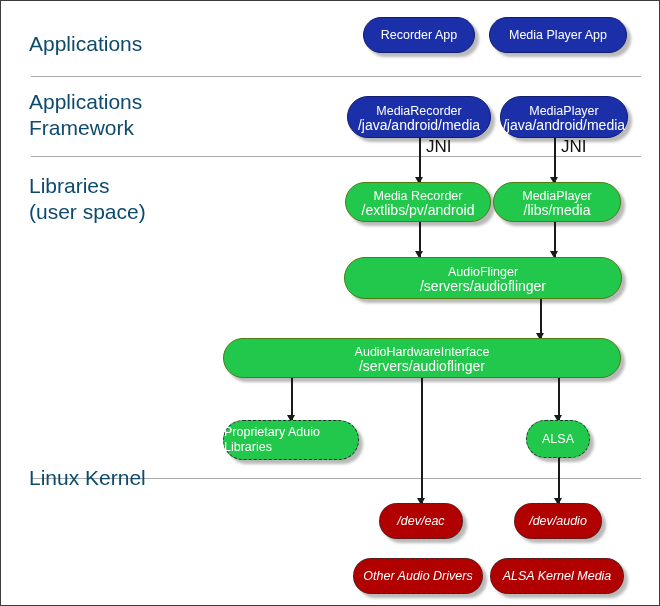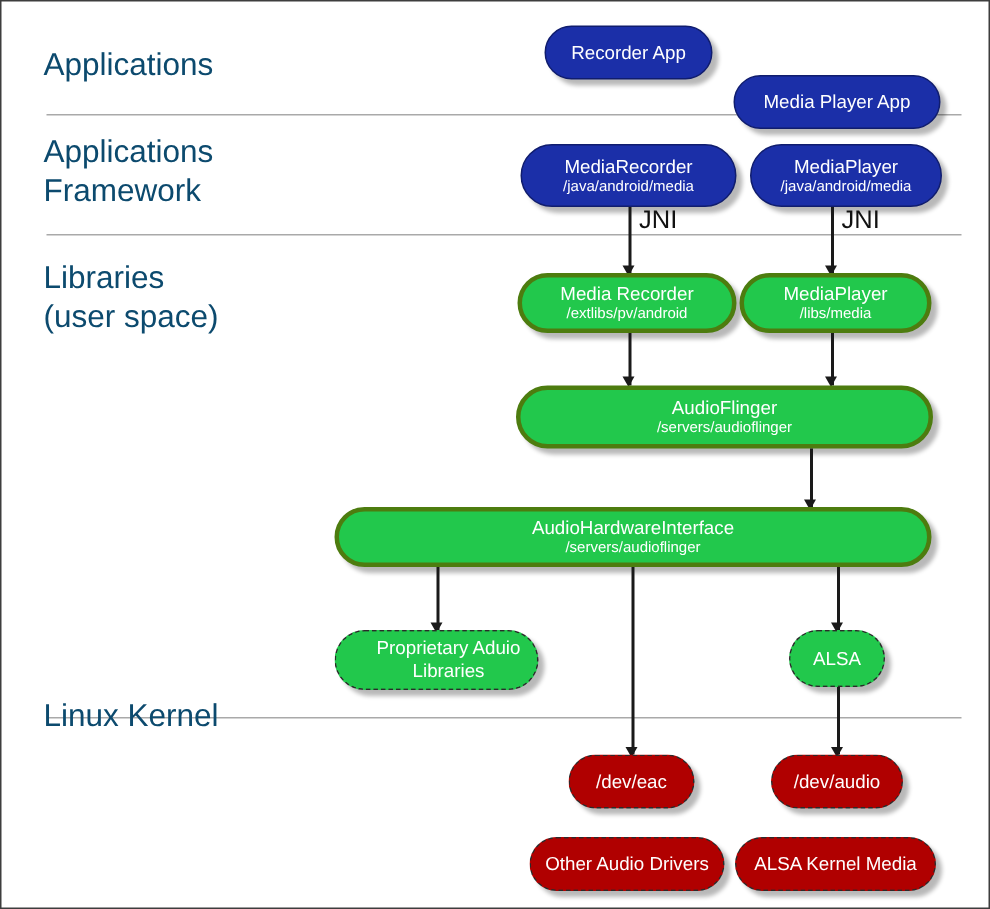--- a/index.html
+++ b/index.html
@@ -13,31 +13,31 @@
   .divider{position:absolute;left:30px;right:18px;height:1px;background:#a9a9a9;}
   
   .layer-label{
     position:absolute;color:#0c4a6e;font-size:21px;line-height:26px;
     font-family:"Liberation Sans",sans-serif;white-space:pre-line;
   }
   
   .node{
     position:absolute;box-sizing:border-box;
     display:flex;flex-direction:column;align-items:center;justify-content:center;
-    color:#ffffff;text-align:center;border-radius:999px;
+    color:#ffffff;text-align:left;border-radius:999px;
     box-shadow:4px 4px 3px rgba(0,0,0,0.28);
   }
   .node .t1{font-size:12.5px;line-height:14px;white-space:nowrap;}
-  .node .t2{font-size:10px;line-height:12px;white-space:nowrap;}
+  .node .t2{font-size:14px;line-height:12px;white-space:nowrap;}
   .node.two-line .t1{line-height:15px;}
   .blue{background:#1b2fa8;border:1px solid #101d6e;}
-  .green{background:#22c84c;border:3px solid #4d7c0f;}
-  .red{background:#b00000;border:1px solid #6e0000;}
+  .green{background:#22c84c;border:1px solid #4d7c0f;}
+  .red{background:#b00000;border:1px solid #6e0000;font-style:italic;}
   .dashed{border-style:dashed;border-width:1.6px;border-color:#2b2b2b;}
-  .wrap2{white-space:normal !important;padding-left:16px;}
+  .wrap2{white-space:normal !important;}
   
   .vline{position:absolute;width:1.6px;background:#1a1a1a;}
   .arrowhead{
     position:absolute;width:0;height:0;
     border-left:4.5px solid transparent;border-right:4.5px solid transparent;
     border-top:7px solid #1a1a1a;
   }
   .edge-label{
     position:absolute;font-size:17px;color:#111;
     font-family:"Liberation Sans",sans-serif;white-space:nowrap;
@@ -56,21 +56,21 @@
   <div class="layer-label" style="left:28px;top:88px;">Applications
 Framework</div>
   <div class="layer-label" style="left:28px;top:172px;"> Libraries
 (user space)</div>
   <div class="layer-label" style="left:28px;top:464px;">Linux Kernel</div>
 
   <div class="node blue" style="left:362px;top:16px;width:112px;height:36px;">
     <span class="t1">Recorder App</span>
   </div>
 
-  <div class="node blue" style="left:488px;top:16px;width:138px;height:36px;margin-top:33px;">
+  <div class="node blue" style="left:488px;top:16px;width:138px;height:36px;">
     <span class="t1">Media Player App</span>
   </div>
 
   <div class="node blue two-line" style="left:346px;top:95px;width:144px;height:42px;">
     <span class="t1">MediaRecorder</span>
     <span class="t2">/java/android/media</span>
   </div>
 
   <div class="node blue two-line" style="left:499px;top:95px;width:128px;height:42px;">
     <span class="t1">MediaPlayer</span>

